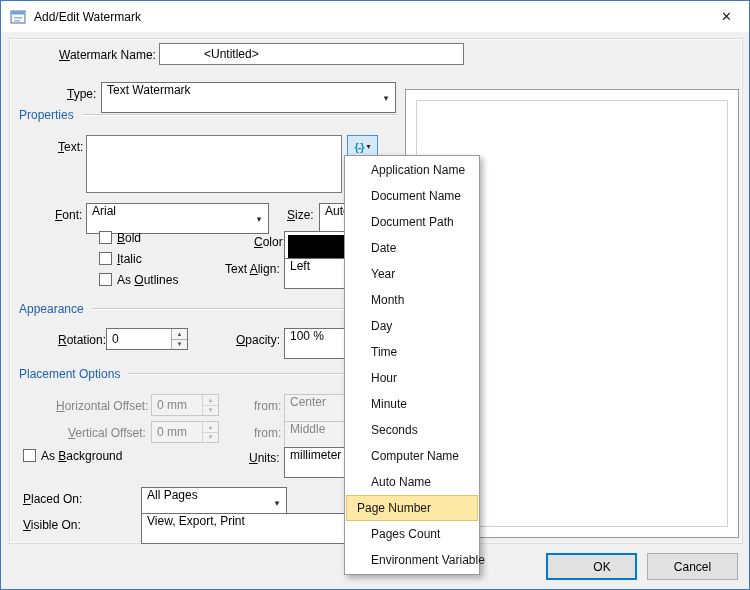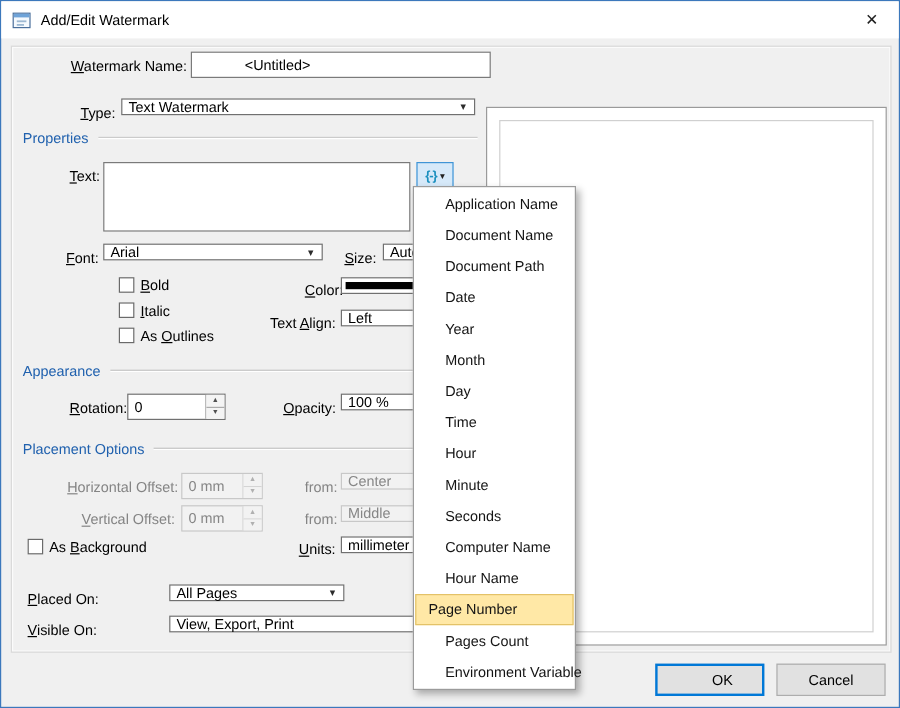--- a/index.html
+++ b/index.html
@@ -24,22 +24,22 @@
 
   .group-hdr { position:absolute; display:flex; align-items:center; gap:8px;
                color:#2061ae; white-space:nowrap;justify-content:flex-end; }
   .group-hdr .rule { flex:1; height:2px;
                background:linear-gradient(to bottom,#cbcbcb 1px,#ffffff 1px); }
 
   .tb { position:absolute; height:22px; background:#fff; border:1px solid #7a7a7a;
         padding:0 5px; font:12px "Liberation Sans", sans-serif; color:#000; }
   textarea.tb { padding:2px 4px; resize:none; }
 
-  .combo { position:absolute; height:14px; background:#fff; border:1px solid #707070;
-           display:flex; align-items:center; padding:0 0 0 5px; cursor:pointer; }
+  .combo { position:absolute; height:31px; background:#fff; border:1px solid #707070;
+           display:flex; padding:0 0 0 5px; cursor:pointer; }
   .combo .val { white-space:nowrap; overflow:hidden; }
   .combo .arrow { position:absolute; right:1px; top:1px; bottom:1px; width:16px;
                   display:flex; align-items:center; justify-content:center;
                   font-size:9px; color:#2b2b2b; }
   .combo.disabled { background:#f2f2f2; border-color:#c8c8c8; color:#868686; cursor:default; }
   .combo.disabled .arrow { color:#a8a8a8; }
 
   .spin { position:absolute; height:22px; background:#fff; border:1px solid #707070; display:flex; }
   .spin .val { flex:1; display:flex; align-items:center; padding:0 5px; overflow:hidden; white-space:nowrap; }
   .spin .btns { width:16px; display:flex; flex-direction:column; border-left:1px solid #ababab; }
@@ -91,21 +91,21 @@
       <rect x="4" y="8" width="8" height="1.5" fill="#9db8d2"></rect>
       <rect x="4" y="11" width="6" height="1.5" fill="#9db8d2"></rect>
     </svg>
     <span class="title-text">Add/Edit Watermark</span>
     <span class="close-btn">✕</span>
   </div>
 
   <div class="content-panel"></div>
 
   <span class="lbl" style="left:58px; top:47px;"><span class="mn">W</span>atermark Name:</span>
-  <input class="tb" style="left: 158px; top: 42px; width: 250px; padding-left: 44px;" value="&lt;Untitled&gt;">
+  <input class="tb" style="left: 158px; top: 42px; width: 305px; padding-left: 44px;" value="&lt;Untitled&gt;">
 
   <span class="lbl" style="left:66px; top:86px;"><span class="mn">T</span>ype:</span>
   <div class="combo" style="left:100px; top:81px; width:295px;">
     <span class="val">Text Watermark</span>
     <span class="arrow">▾</span>
   </div>
 
   <div class="group-hdr" style="left:18px; top:107px; width:379px;">
     <span>Properties</span>
     <span class="rule"></span>
@@ -230,21 +230,21 @@
       <div class="menu-item">Document Path</div>
       <div class="menu-item">Date</div>
       <div class="menu-item">Year</div>
       <div class="menu-item">Month</div>
       <div class="menu-item">Day</div>
       <div class="menu-item">Time</div>
       <div class="menu-item">Hour</div>
       <div class="menu-item">Minute</div>
       <div class="menu-item">Seconds</div>
       <div class="menu-item">Computer Name</div>
-      <div class="menu-item">Hour Name</div>
+      <div class="menu-item">Auto Name</div>
       <div class="menu-item highlighted" style="background: rgb(255, 232, 166); border-color: rgb(227, 194, 104);">Page Number</div>
       <div class="menu-item">Pages Count</div>
       <div class="menu-item">Environment Variable</div>
     </div>
 
   <div class="btn default" style="left: 545px; top: 552px; border-color: rgb(0, 120, 215); padding-left: 21px;">OK</div>
   <div class="btn" style="left:646px; top:552px;">Cancel</div>
 
 </div>
 

